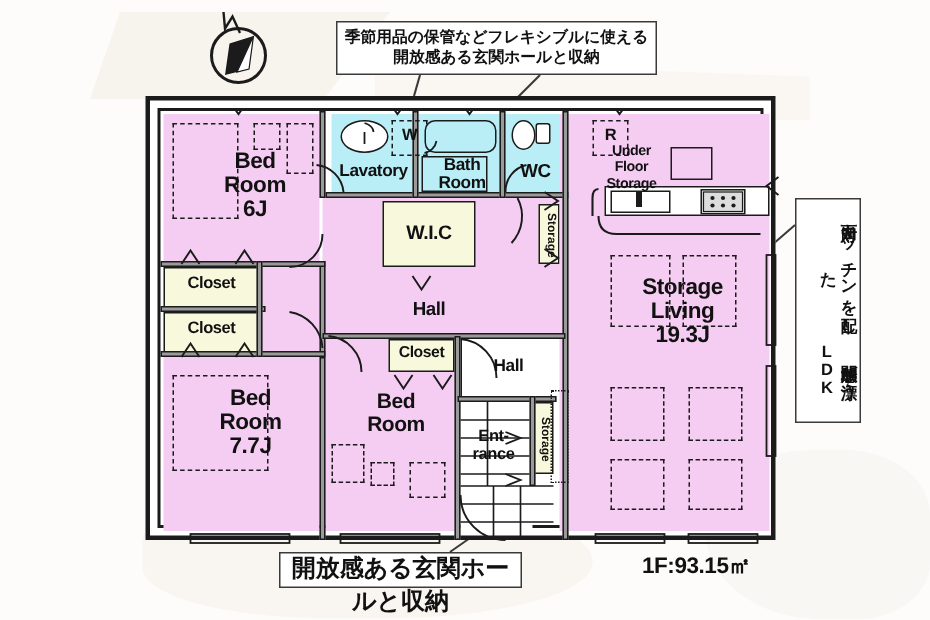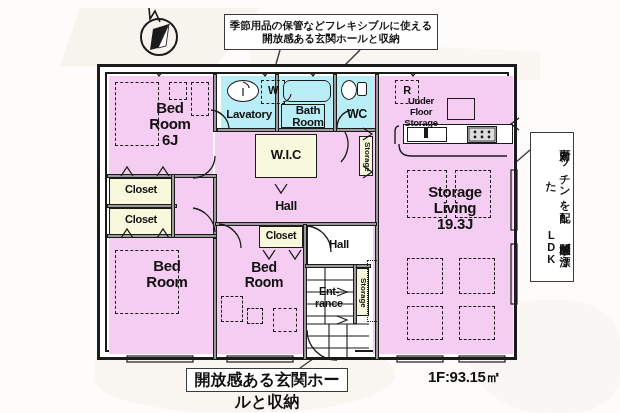--- a/index.html
+++ b/index.html
@@ -285,20 +285,21 @@
       <div>Room</div>
       <div>6J</div>
     </div>
 
     <div class="lbl" style="left:2px;top:110px;width:64px;font-size:11px;">Closet</div>
     <div class="lbl" style="left:2px;top:140px;width:64px;font-size:11px;">Closet</div>
 
     <div class="lbl" style="left:20px;top:184px;width:80px;font-size:15px;">
       <div>Bed</div>
       <div>Room</div>
+      <div>7.7J</div>
     </div>
 
     <div class="lbl" style="left:110px;top:34px;width:64px;font-size:11.5px;">Lavatory</div>
 
     <div class="lbl" style="left:172px;top:30px;width:58px;font-size:11.5px;">
       <div>Bath</div>
       <div>Room</div>
     </div>
 
     <div class="lbl" style="left:230px;top:34px;width:40px;font-size:12.5px;">WC</div>

